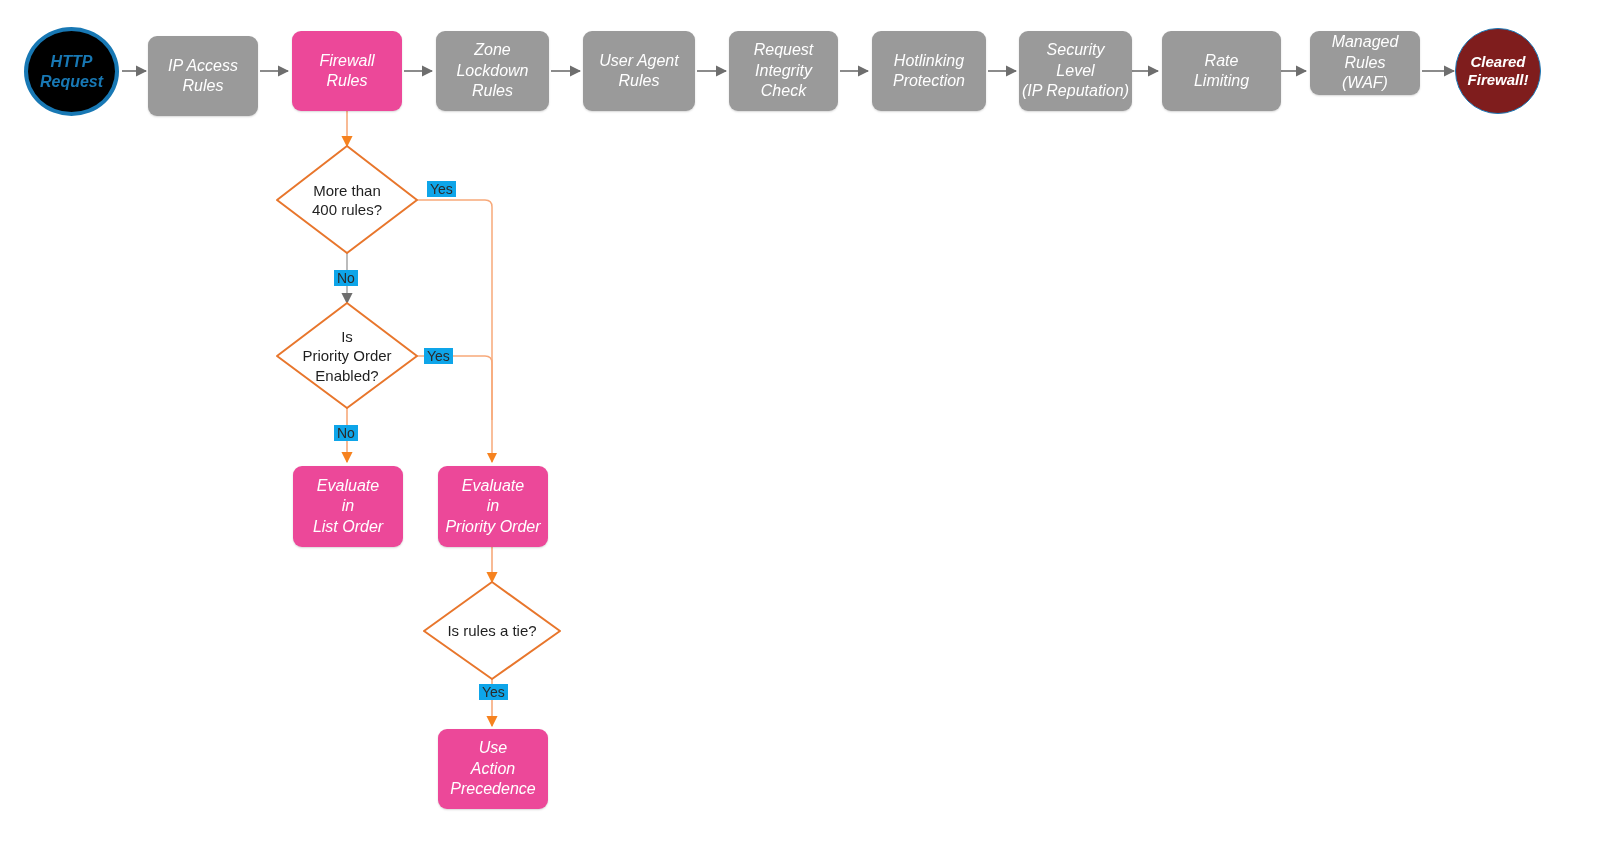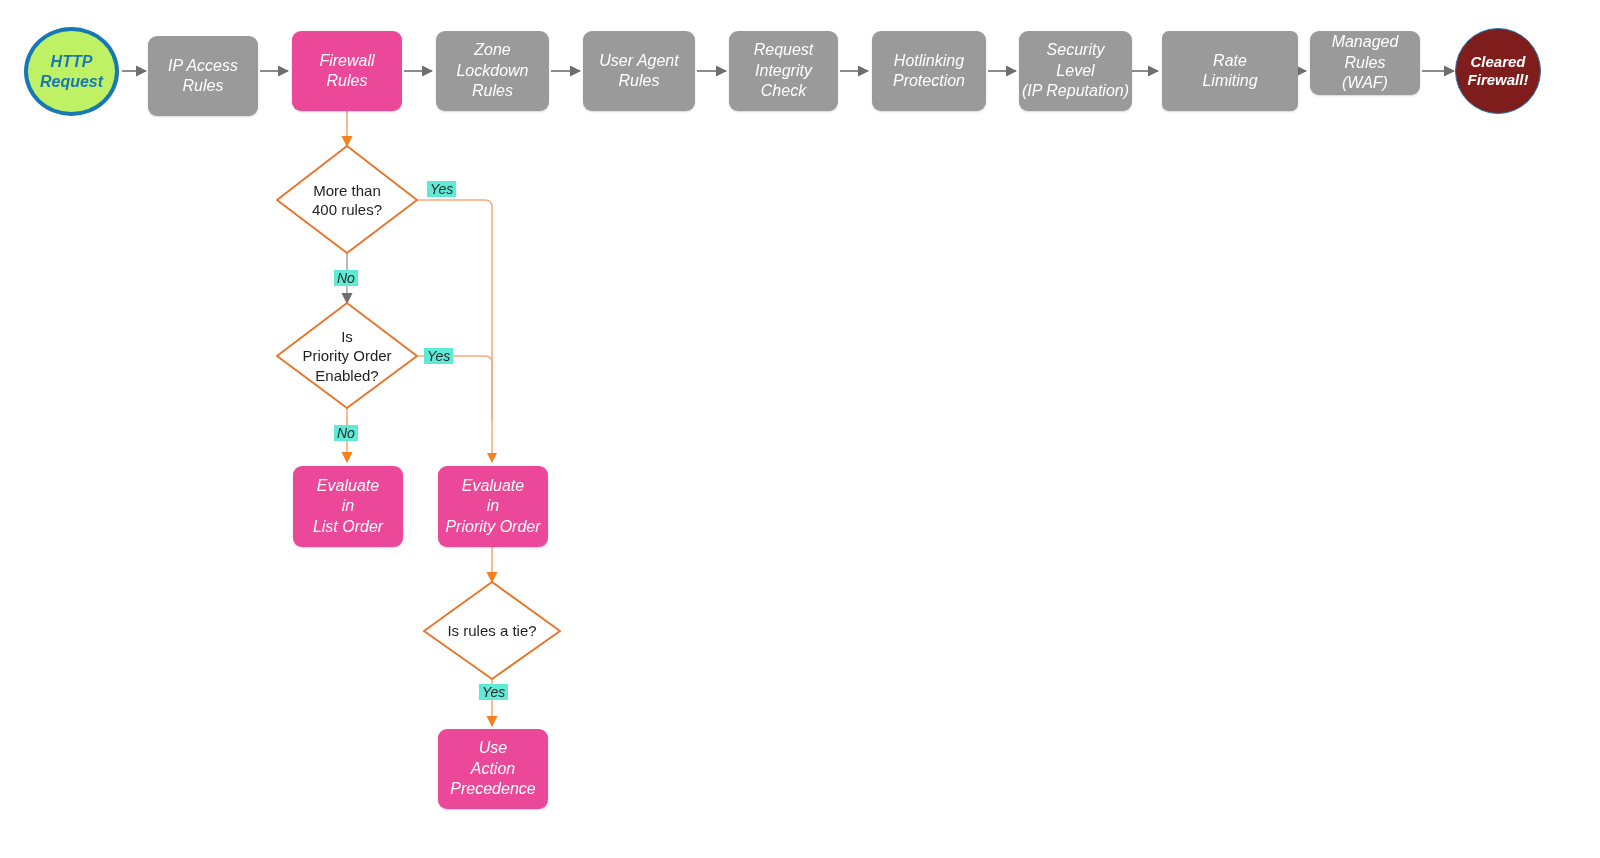--- a/index.html
+++ b/index.html
@@ -39,21 +39,21 @@
     z-index: 3;
   }
   .node .label {
     display: block;
     white-space: pre-line;
   }
 
   
   .term-start {
     border-radius: 50%;
-    background: #bef264;
+    background: #000000;
     border: 4px solid #1878B4;
     color: #1878B4;
     font-style: italic;
     font-weight: bold;
     font-size: 16px;
     line-height: 1.22;
     text-align: center;
   }
   .term-end {
     border-radius: 50%;
@@ -89,25 +89,24 @@
     color: #1f1f1f;
     font-size: 15px;
     line-height: 1.30;
     font-style: normal;
   }
 
   
   .edge-label {
     position: absolute;
     font-size: 14px;
-    font-style: italic;
     color: #2a2a2a;
     white-space: nowrap;
     z-index: 4;
-    background: #5eead4;
+    background: #0ea5e9;
     padding: 0 3px;
   }
 </style>
 </head>
 <body>
 
 <div id="canvas">
 
   <svg id="edges" viewBox="0 0 1600 858">
     <defs>
@@ -203,21 +202,21 @@
     <span class="label">Security
 Level
 (IP Reputation)</span>
   </div>
 
   <div class="node proc gray" style="left:872px; top:31px; width:114px; height:80px;">
     <span class="label">Hotlinking
 Protection</span>
   </div>
 
-  <div class="node proc gray" style="left:1162px; top:31px; width:136px; height:80px;border-radius:7px;">
+  <div class="node proc gray" style="left:1162px; top:31px; width:119px; height:80px;">
     <span class="label">Rate
 Limiting</span>
   </div>
 
   <div class="node proc gray" style="left:1310px; top:31px; width:110px; height:64px;">
     <span class="label">Managed
 Rules
 (WAF)</span>
   </div>
 

